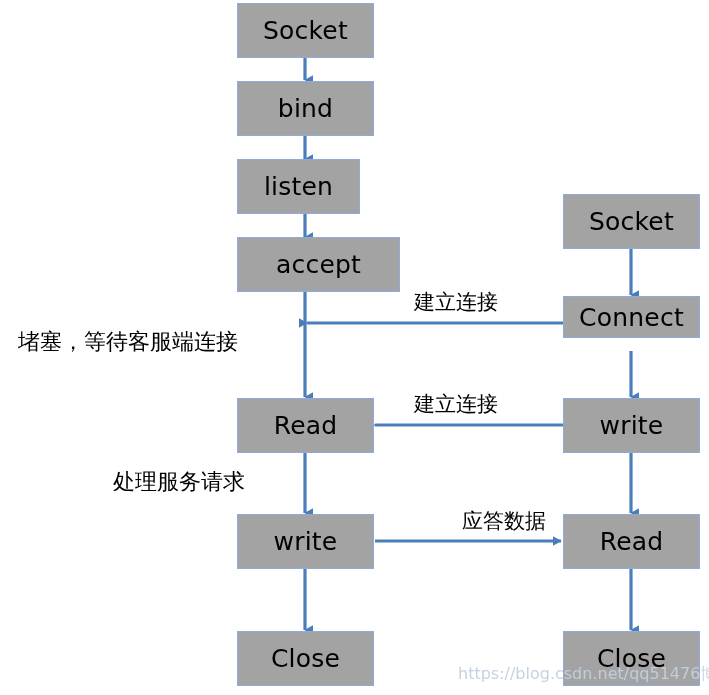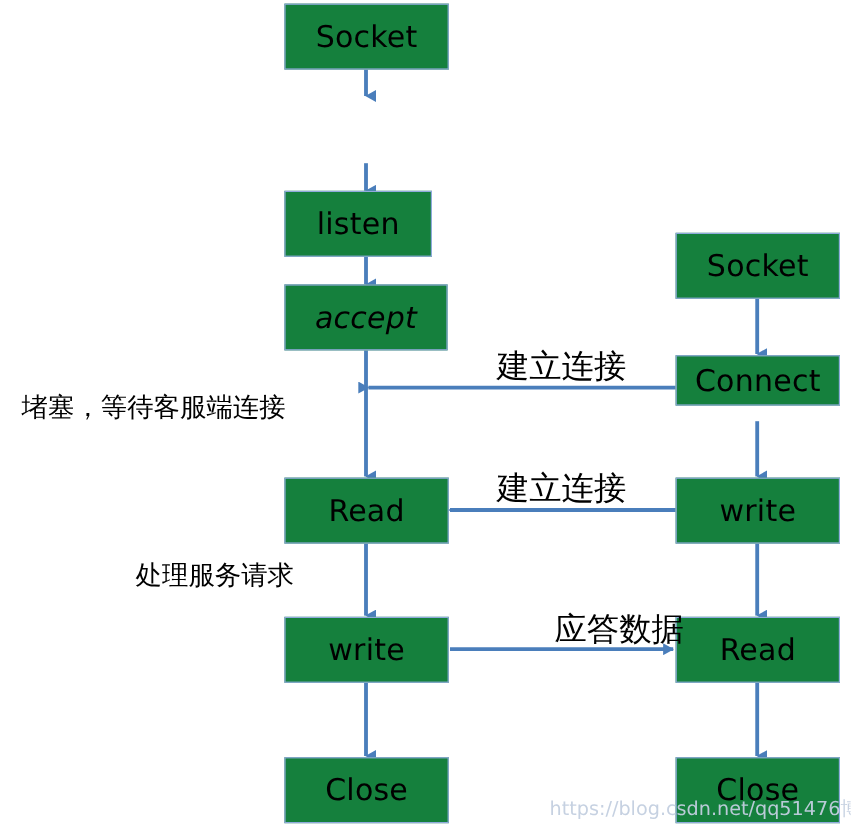--- a/index.html
+++ b/index.html
@@ -14,47 +14,47 @@
     position: relative;
     width: 709px;
     height: 695px;
     background: #ffffff;
     overflow: hidden;
   }
   .node {
     position: absolute;
     box-sizing: border-box;
     border: 1.6px solid #8faadc;
-    background: #15803d;
+    background: #a3a3a3;
     display: flex;
     align-items: center;
     justify-content: center;
     color: #000000;
     font-size: 25px;
     line-height: 1;
     font-family: "DejaVu Sans", "Liberation Sans", sans-serif;
     letter-spacing: 0.2px;
     z-index: 3;
   }
   .edge-label {
     position: absolute;
     color: #000000;
-    font-size: 27px;
+    font-size: 21px;
     line-height: 1;
     white-space: nowrap;
     font-family: "DejaVu Sans", "Liberation Sans", sans-serif;
     z-index: 4;
   }
   .note {
     position: absolute;
     color: #000000;
     font-size: 22px;
     line-height: 1;
     white-space: nowrap;
-    font-family: Liberation Mono, monospace;
+    font-family: Liberation Sans, sans-serif;
     z-index: 4;
   }
   #arrows {
     position: absolute;
     left: 0;
     top: 0;
     width: 709px;
     height: 695px;
     z-index: 1;
   }
@@ -100,22 +100,23 @@
       <line x1="631" y1="453" x2="631" y2="513" marker-end="url(#ah-down)"></line>
       <line x1="631" y1="569" x2="631" y2="630" marker-end="url(#ah-down)"></line>
 
       <line x1="563" y1="323" x2="307" y2="323" marker-end="url(#ah-left)"></line>
       <line x1="563" y1="425" x2="375" y2="425" marker-end="url(#ah-left)"></line>
       <line x1="375" y1="541" x2="561" y2="541" marker-end="url(#ah-right)"></line>
     </g>
   </svg>
 
   <div class="node" style="left:237px; top:3px; width:137px; height:55px;">Socket</div>
+  <div class="node" style="left:237px; top:81px; width:137px; height:55px;">bind</div>
   <div class="node" style="left:237px; top:159px; width:123px; height:55px;">listen</div>
-  <div class="node" style="left:237px; top:237px; width:136px; height:55px;font-style:italic;">accept</div>
+  <div class="node" style="left:237px; top:237px; width:163px; height:55px;">accept</div>
   <div class="node" style="left:237px; top:398px; width:137px; height:55px;">Read</div>
   <div class="node" style="left:237px; top:514px; width:137px; height:55px;">write</div>
   <div class="node" style="left:237px; top:631px; width:137px; height:55px;">Close</div>
 
   <div class="node" style="left:563px; top:194px; width:137px; height:55px;">Socket</div>
   <div class="node" style="left:563px; top:296px; width:137px; height:42px;">Connect</div>
   <div class="node" style="left:563px; top:398px; width:137px; height:55px;">write</div>
   <div class="node" style="left:563px; top:514px; width:137px; height:55px;">Read</div>
   <div class="node" style="left:563px; top:631px; width:137px; height:55px;">Close</div>
 

